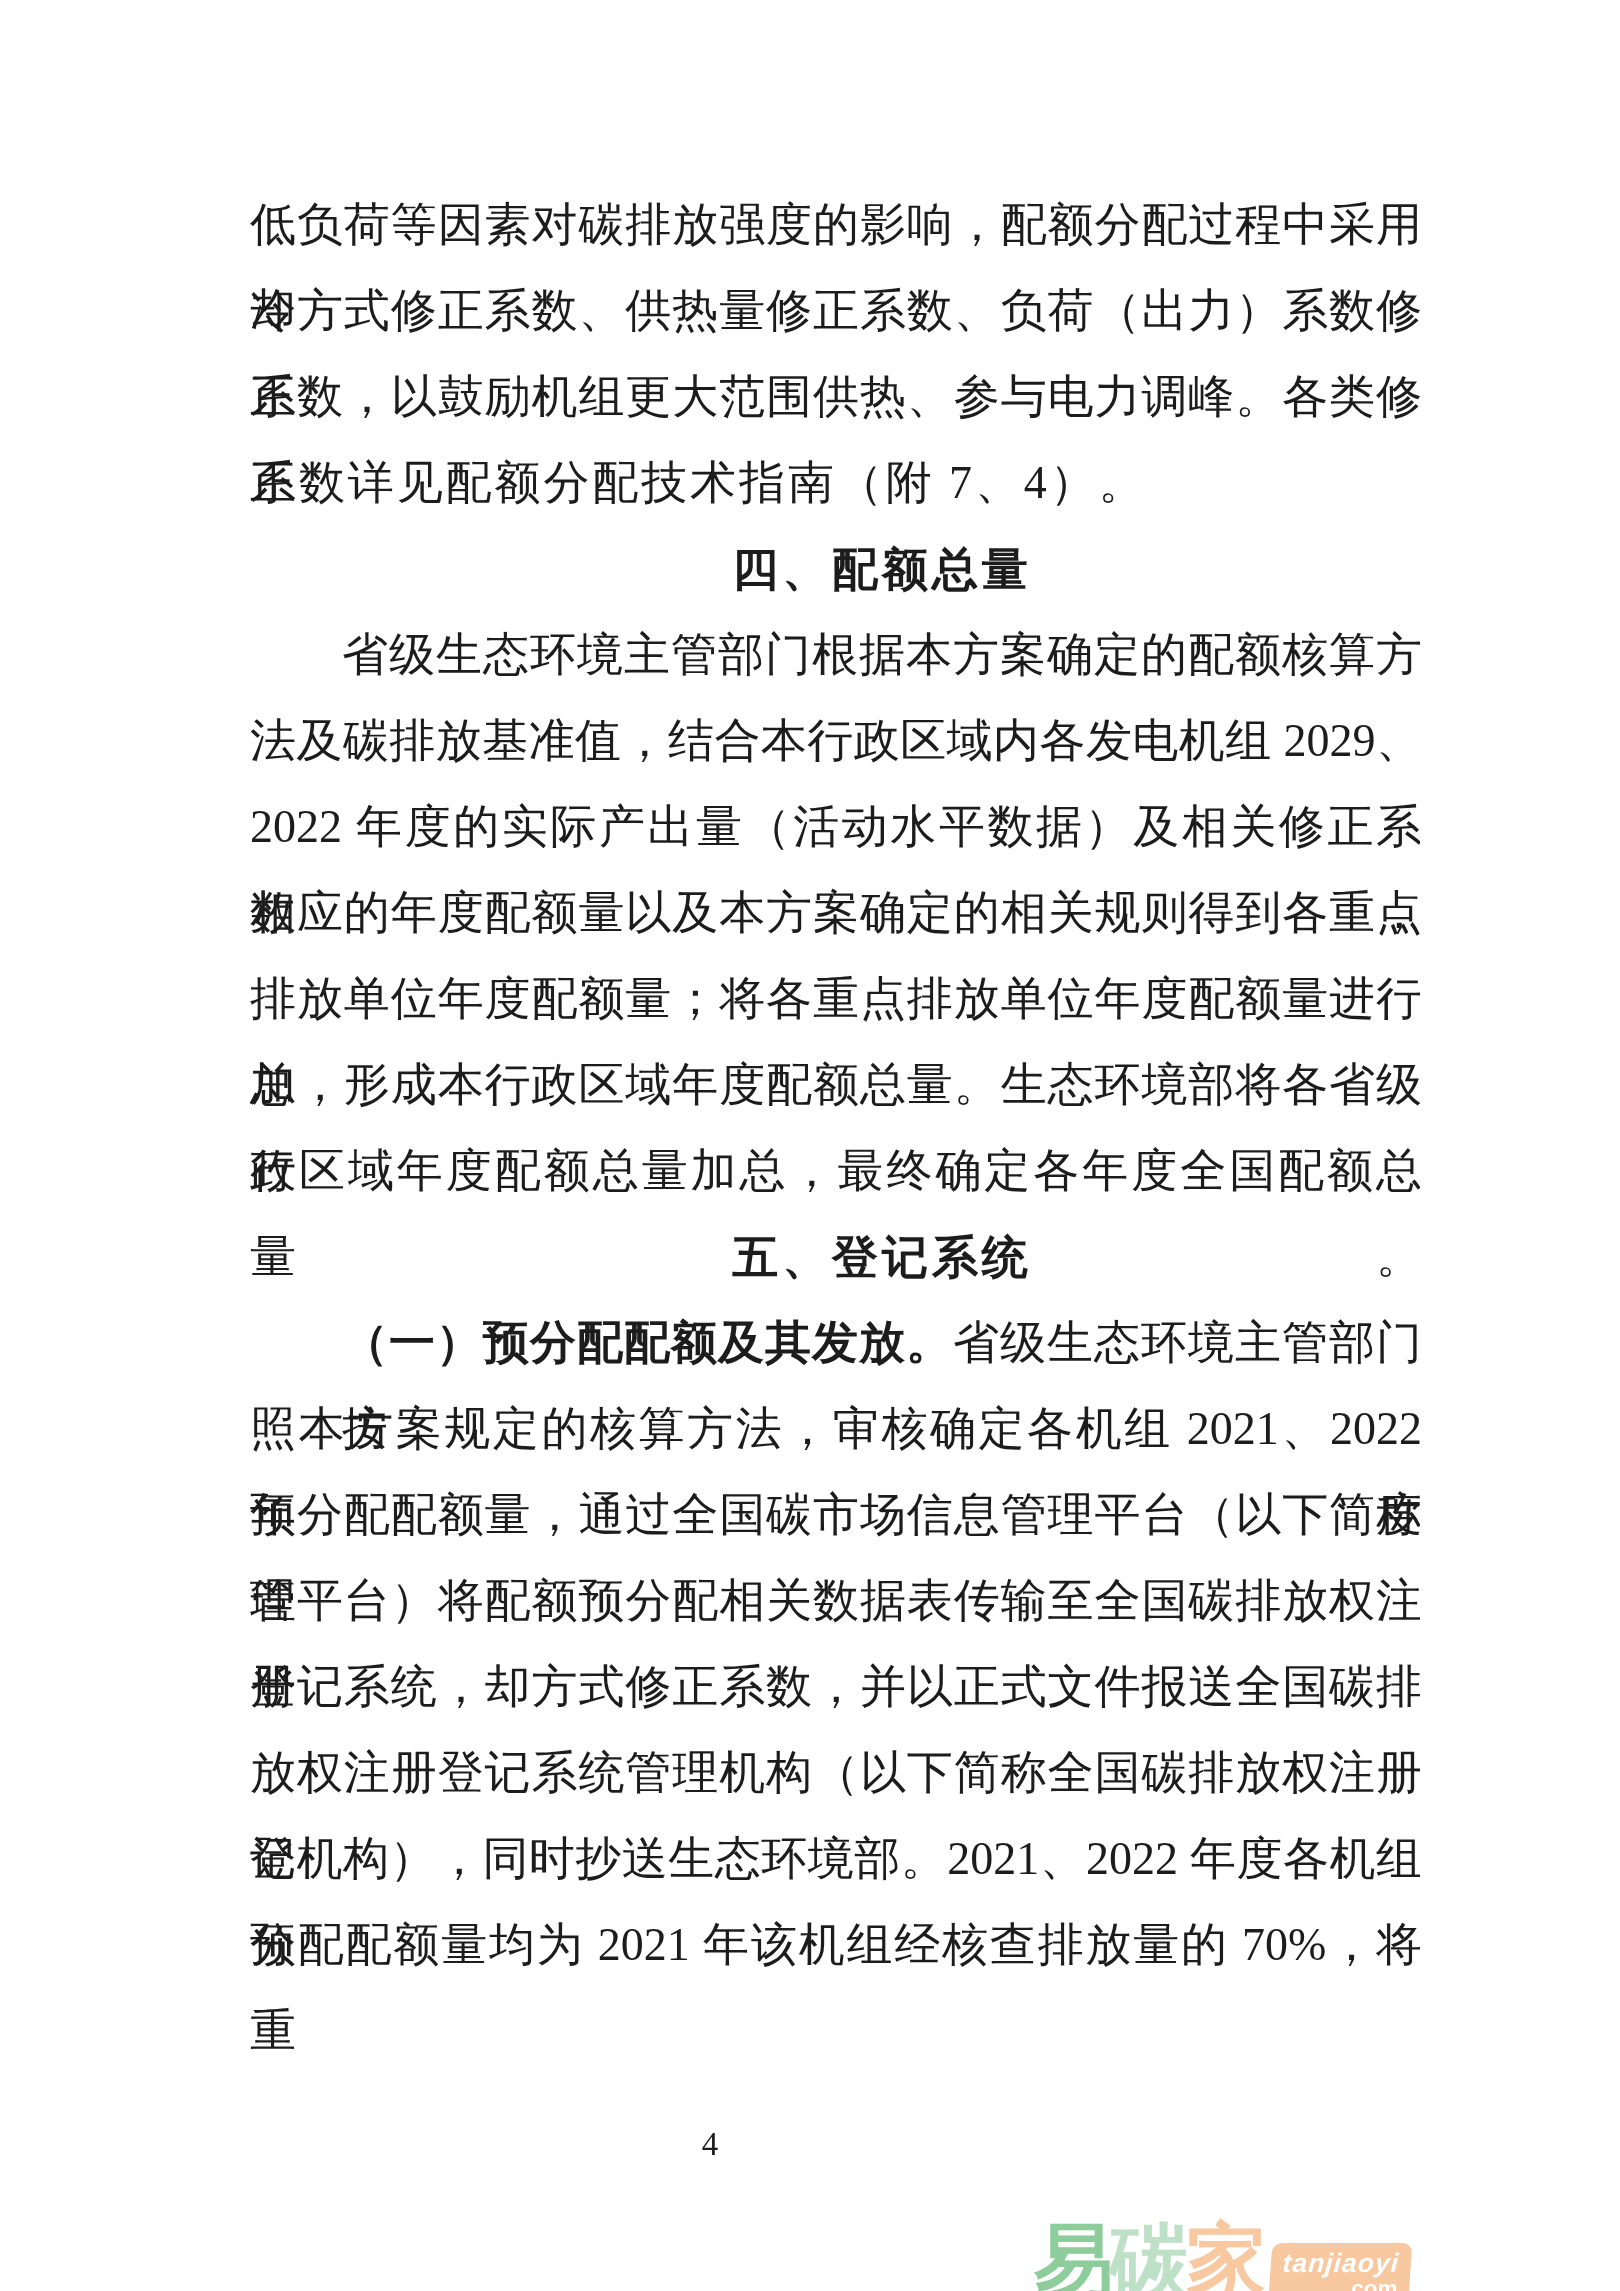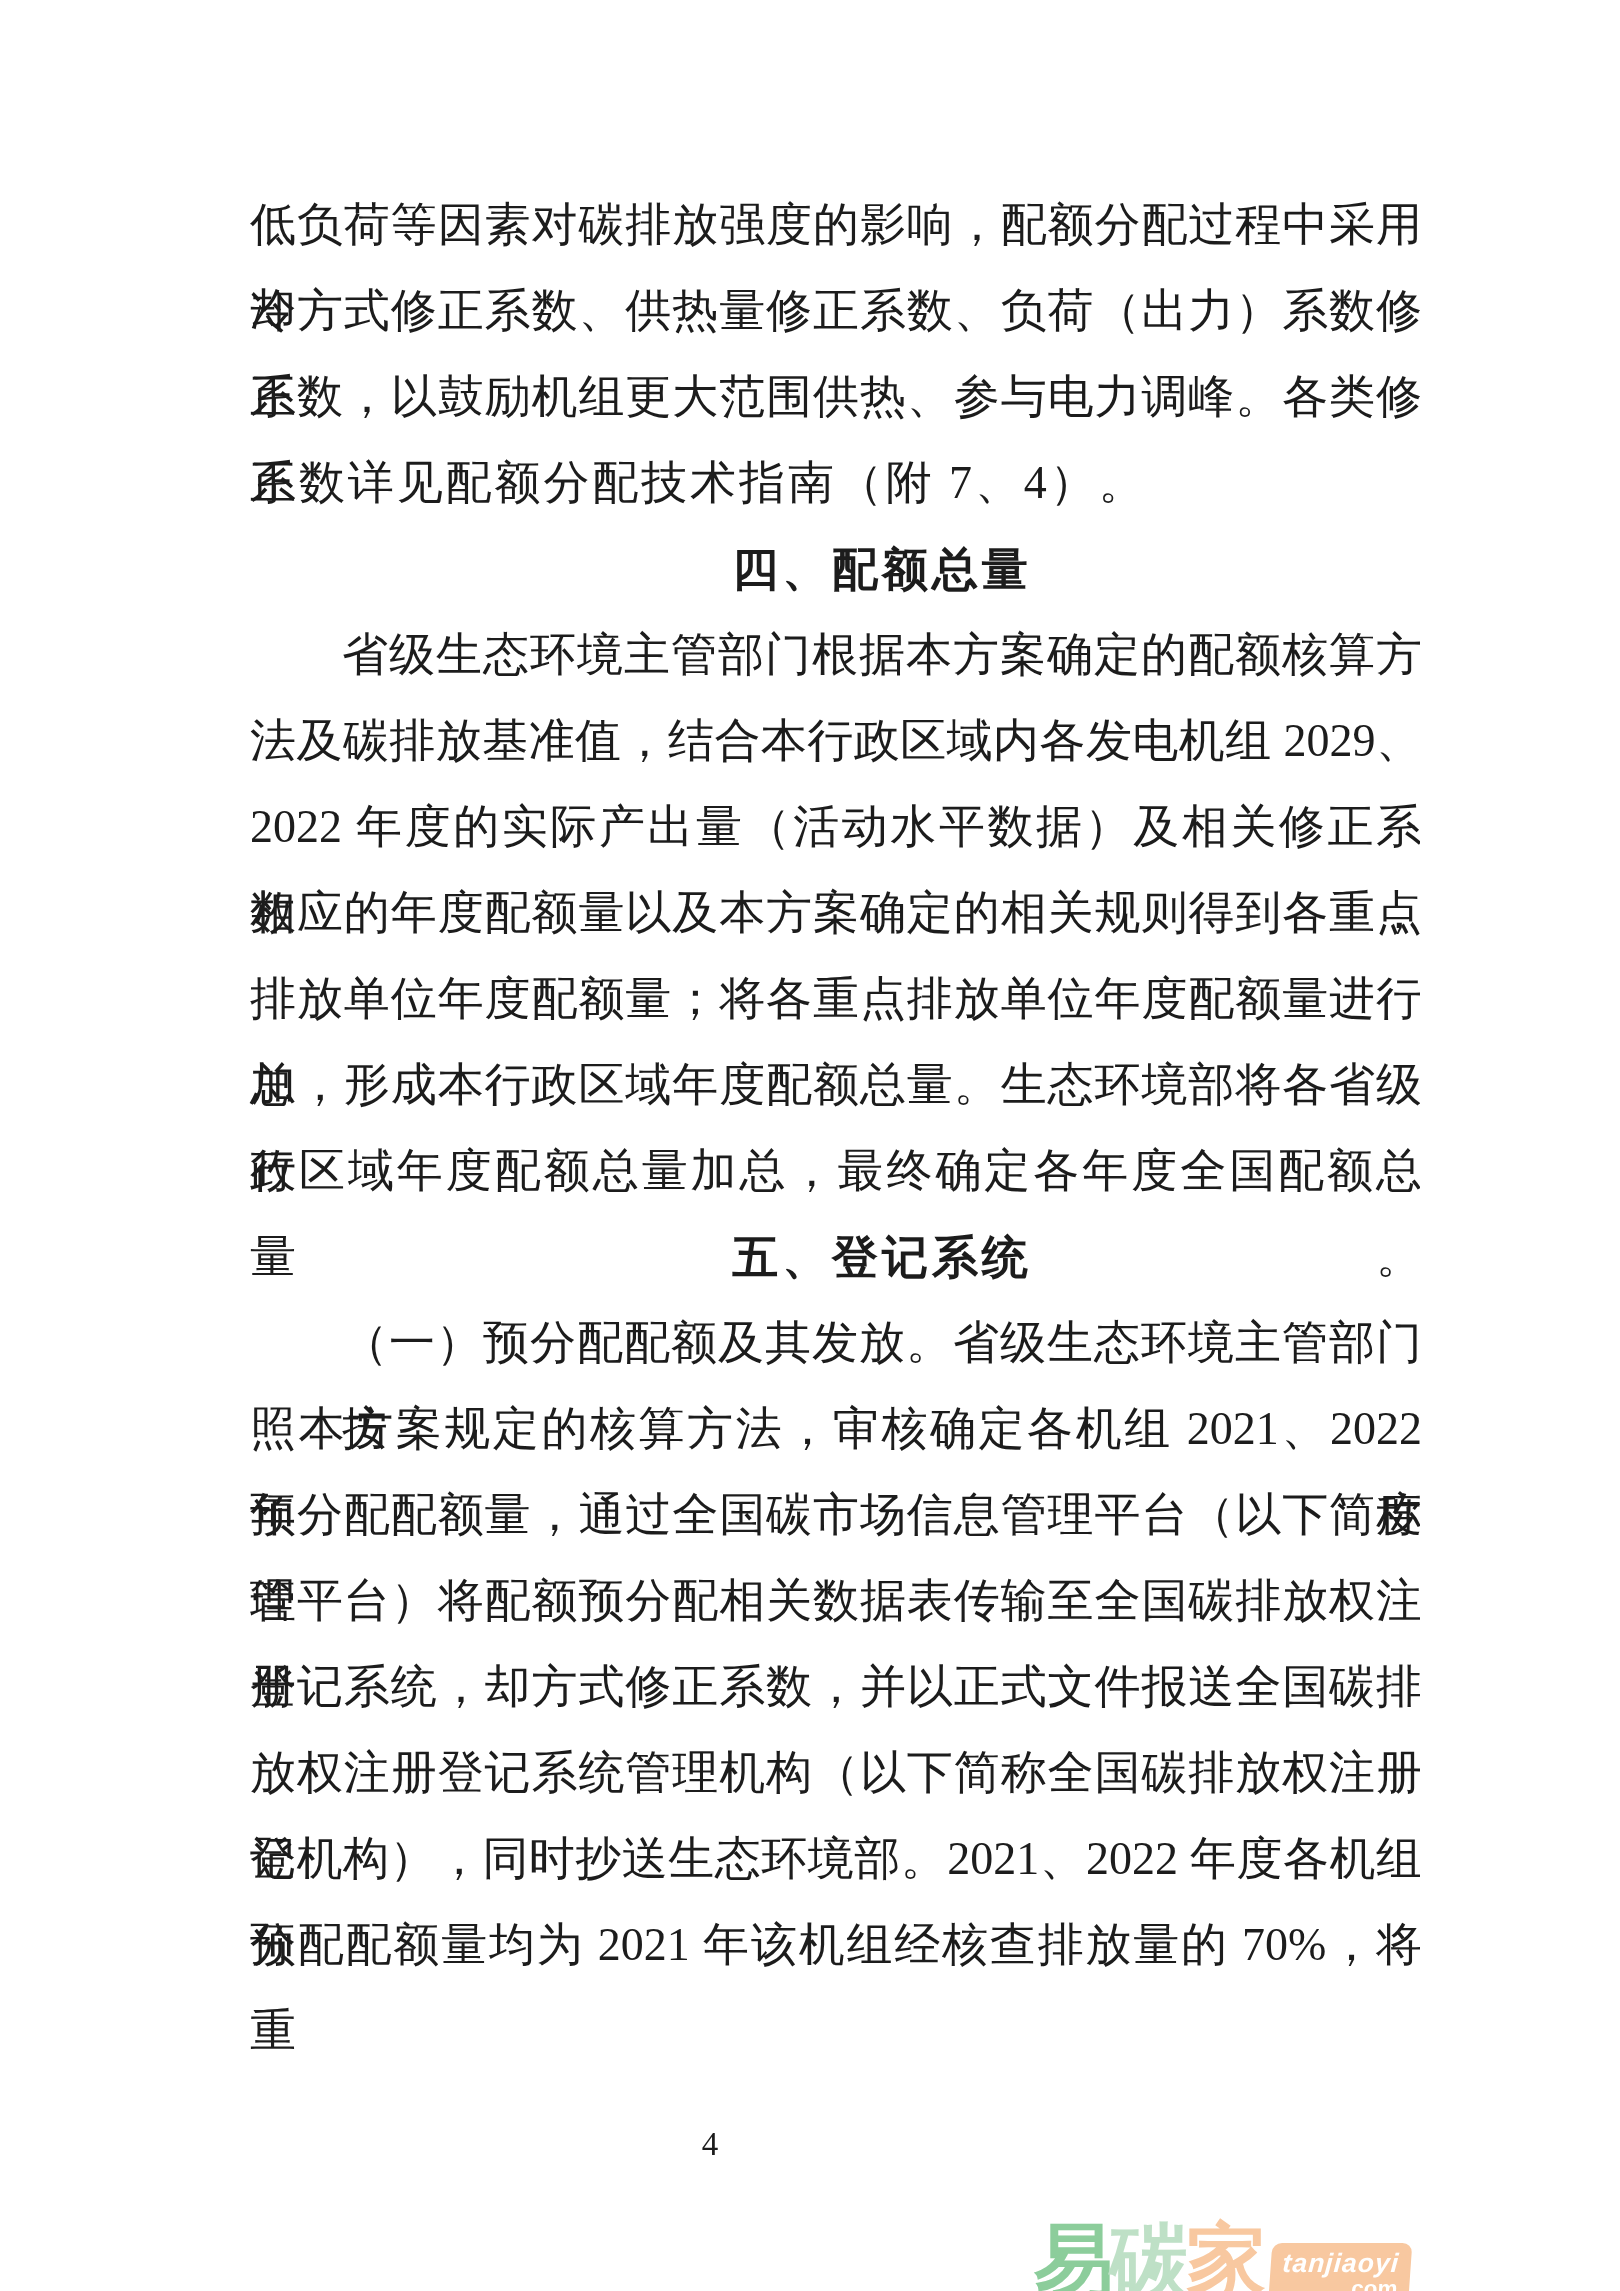--- a/index.html
+++ b/index.html
@@ -39,21 +39,21 @@
     letter-spacing: 2.9px;
   }
   .indent { padding-left: 92px; }
   .heading {
     padding-left: 92px;
     font-family: "Liberation Sans", "DejaVu Sans", sans-serif;
     font-weight: bold;
     letter-spacing: 3.9px;
     text-align: center;
   }
-  .bold-lead { font-weight: normal; }
+  .bold-lead { font-weight: bold; }
   .page-number {
     position: absolute;
     left: 0;
     right: 0;
     top: 2125px;
     text-align: center;
     font-size: 33px;
     line-height: 39px;
     color: #1c1c1c;
   }

